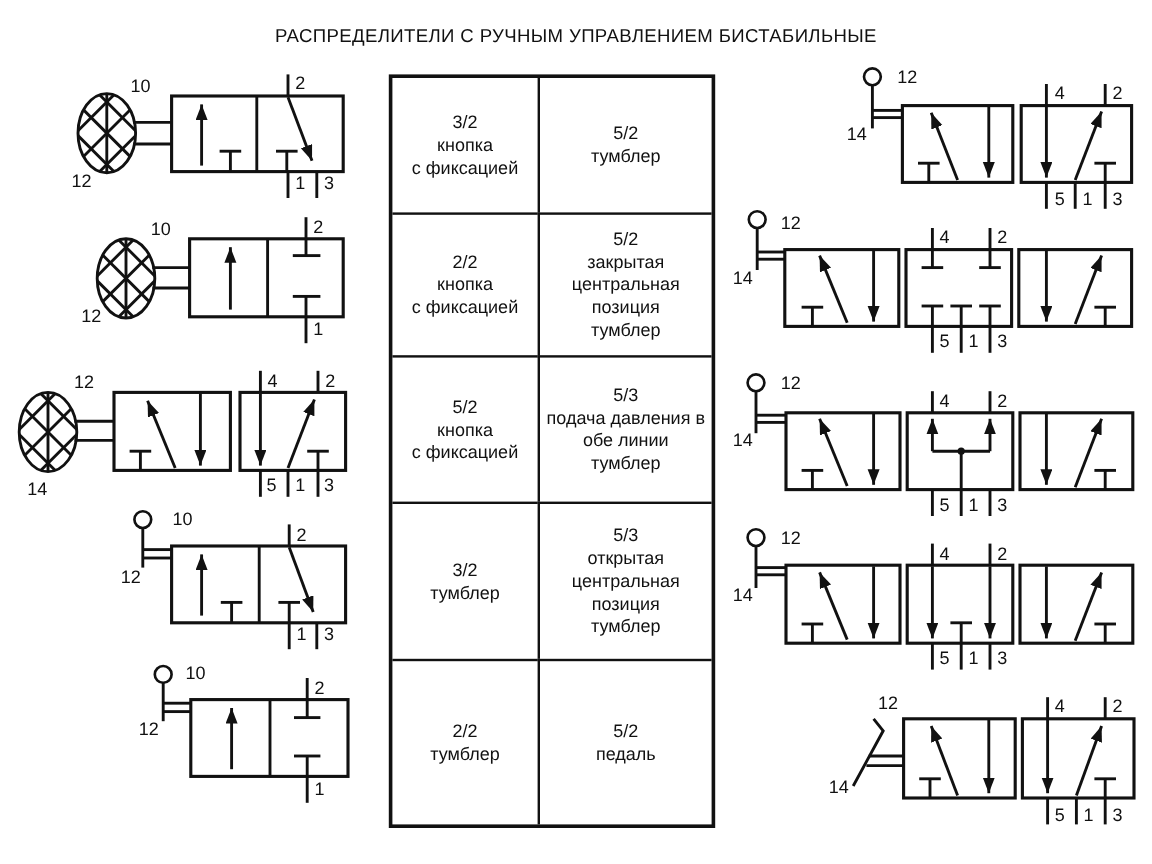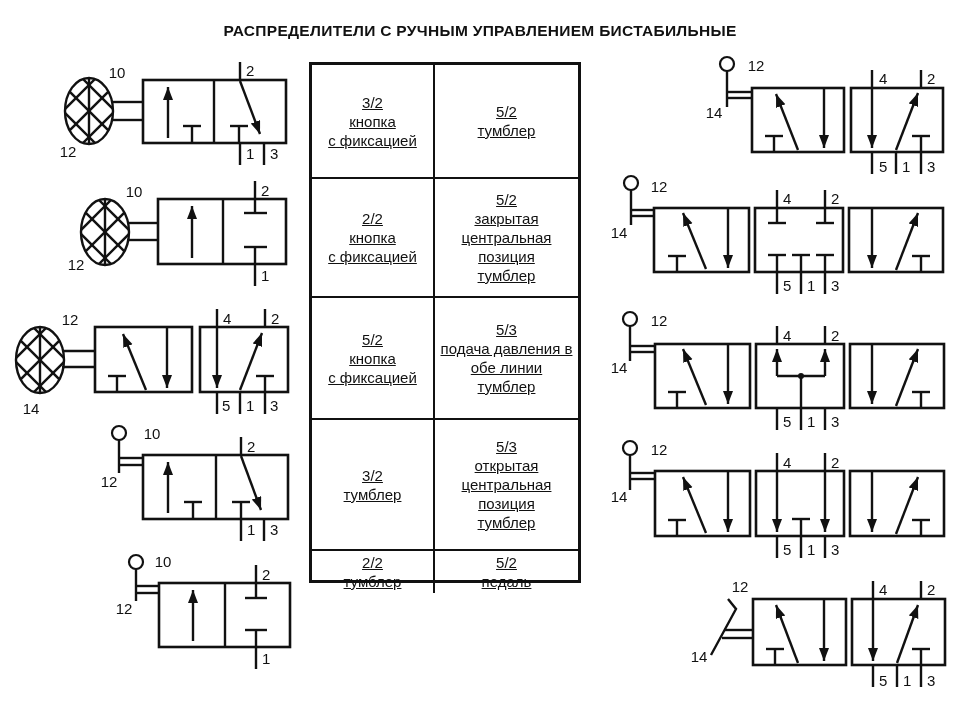--- a/index.html
+++ b/index.html
@@ -2,28 +2,27 @@
 <html><head>
 <meta charset="utf-8">
 <style>
   html,body { margin:0; padding:0; background:#fff; }
   .page {
     position:relative; width:960px; height:720px; background:#fff;
     font-family:"Liberation Sans", sans-serif; color:#111; overflow:hidden;
   }
   .title {
     position:absolute; left:0; right:0; top:22px;
-    text-align:center; font-size:15.5px; font-weight:bold; letter-spacing:.3px;
+    text-align:center; font-size:15.5px; font-weight:normal; letter-spacing:.3px;
   }
   .legend {
-    position:absolute; left:309px; top:62px; width:272px; height:521px;
+    position:absolute; left:324px; top:62px; width:272px; height:628px;
     box-sizing:border-box; border:3px solid #111;
     display:grid; grid-template-columns:121px 1fr;
     grid-template-rows:112px 119px 122px 131px 1fr;
-    text-decoration:underline;
   }
   .cell {
     display:flex; align-items:center; justify-content:center;
     text-align:center; font-size:15px; line-height:19px;
     white-space:pre-line; box-sizing:border-box;
     border-left:2px solid #111; border-top:2px solid #111; padding:2px;
   }
   .cell.c-left  { border-left:none; }
   .cell.r-first { border-top:none; }
   svg.overlay { position:absolute; left:0; top:0; }

